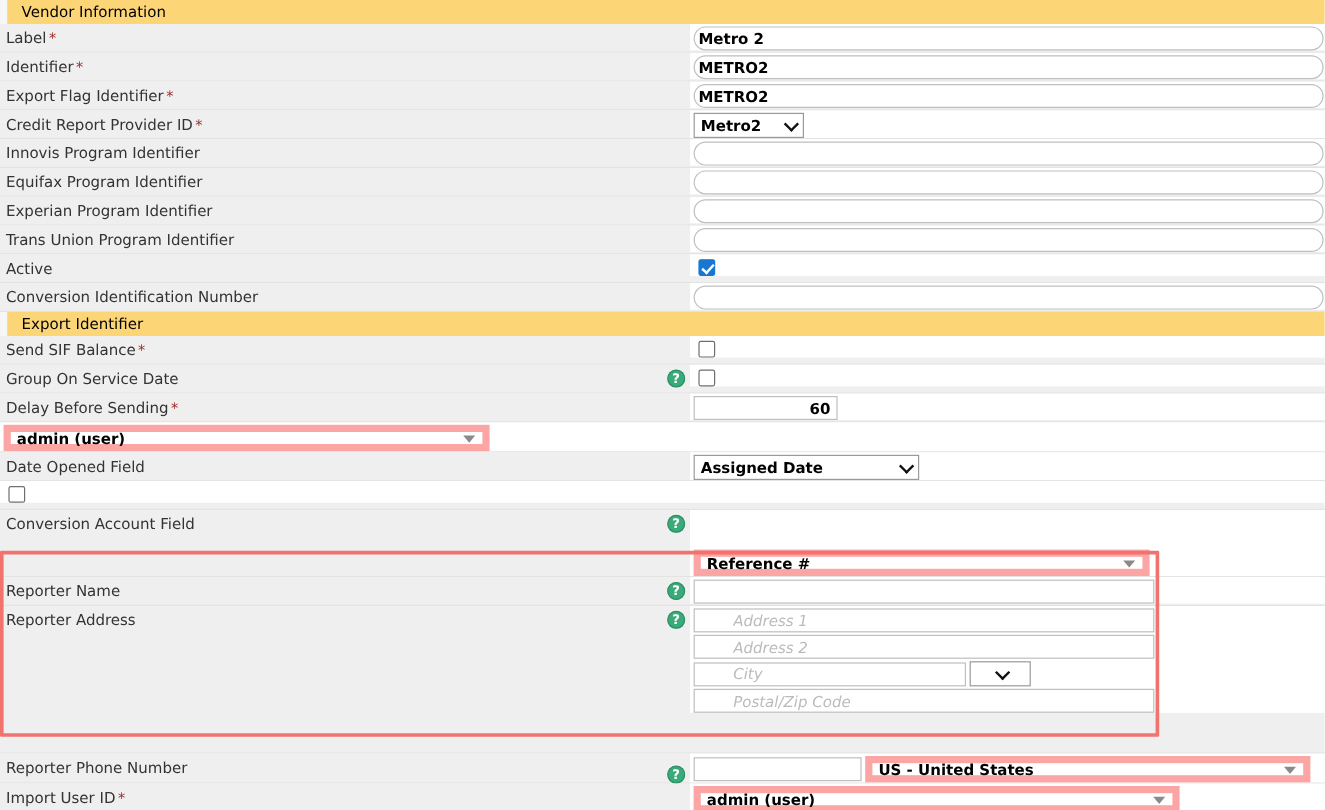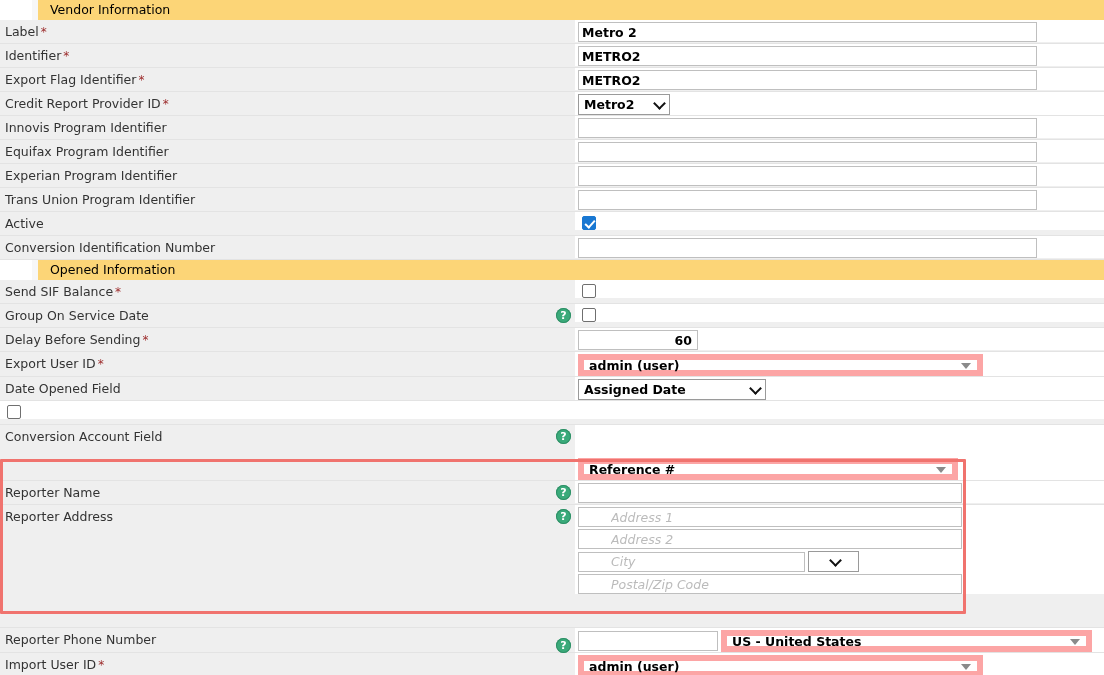--- a/index.html
+++ b/index.html
@@ -15,21 +15,20 @@
   
   .section-hdr {
     background: #fcd577;
     height: 20px;
     line-height: 20px;
     font-size: 12.5px;
     color: #000;
     padding-left: 12px;
     border-left: 6px solid #f7f7f7;
     position: relative;
-    margin-left: 32px;
   }
 
   
   .row {
     display: flex;
     align-items: flex-start;
     min-height: 24px;
     border-bottom: 1px solid #e3e3e3;
     background: #efefef;
   }
@@ -81,21 +80,21 @@
     font-size: 12.5px;
     font-weight: bold;
     font-family: "DejaVu Sans", "Liberation Sans", sans-serif;
     color: #000;
     padding: 0 3px;
     margin: 2px 0 0 3px;
     display: block;
     outline: none;
   }
   .txt::placeholder { color: #bbb; font-style: italic; font-weight: normal; }
-  .txt.full { width: 459px; }
+  .txt.full { width: 525px; border-radius: 10px; }
   .txt.num { width: 120px; text-align: right; padding-right: 5px; }
   .txt.plain { font-weight: normal; padding-left: 32px; }
   .txt.w380 { width: 384px; }
   .txt.w227 { width: 227px; }
   .txt.w140 { width: 140px; }
 
   
   .sel {
     height: 21px;
     border: 1px solid #9a9a9a;
@@ -260,21 +259,21 @@
     </div>
   </div>
 
   <div class="row">
     <div class="lbl">Conversion Identification Number</div>
     <div class="ctl">
       <input class="txt full" value="" style="">
     </div>
   </div>
 
-  <div class="section-hdr">Opened Information</div>
+  <div class="section-hdr">Export Identifier</div>
 
   <div class="row">
     <div class="lbl"><span>Send SIF Balance</span><span class="req">*</span></div>
     <div class="ctl">
       <div class="cb"></div>
     </div>
   </div>
 
   <div class="row">
     <div class="lbl">
@@ -287,21 +286,20 @@
   </div>
 
   <div class="row">
     <div class="lbl"><span>Delay Before Sending</span><span class="req">*</span></div>
     <div class="ctl">
       <input class="txt num" value="60" style="">
     </div>
   </div>
 
   <div class="row">
-    <div class="lbl"><span>Export User ID</span><span class="req">*</span></div>
     <div class="ctl">
       <div class="ddl w405">
         <span>admin (user)</span>
         <span class="tri"></span>
       </div>
     </div>
   </div>
 
   <div class="row">
     <div class="lbl">Date Opened Field</div>

